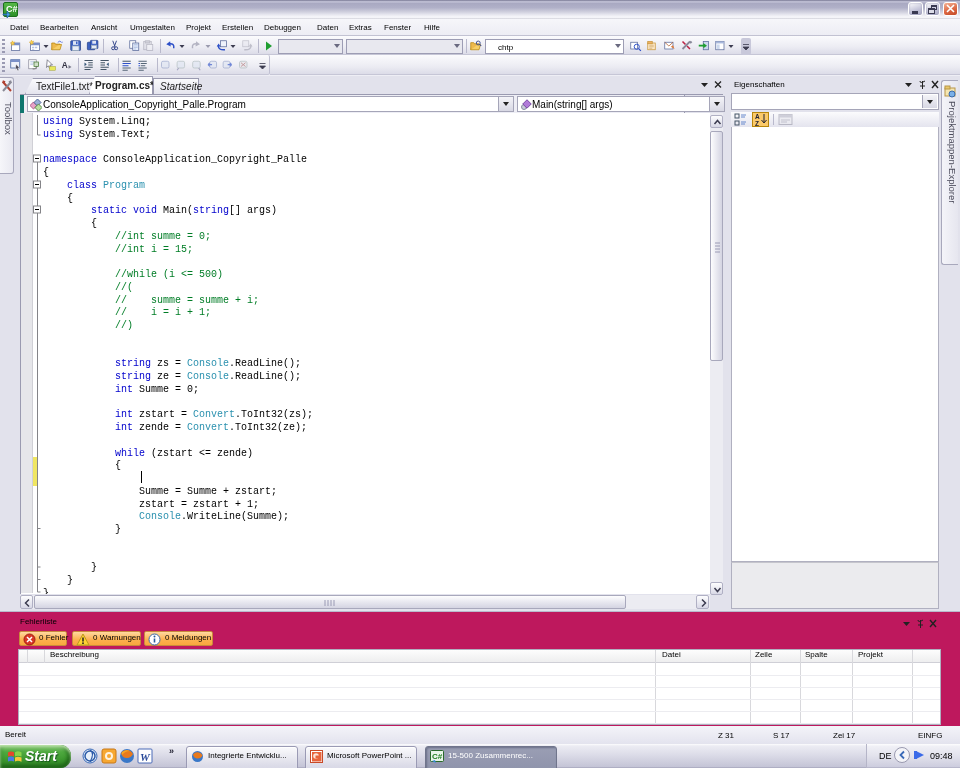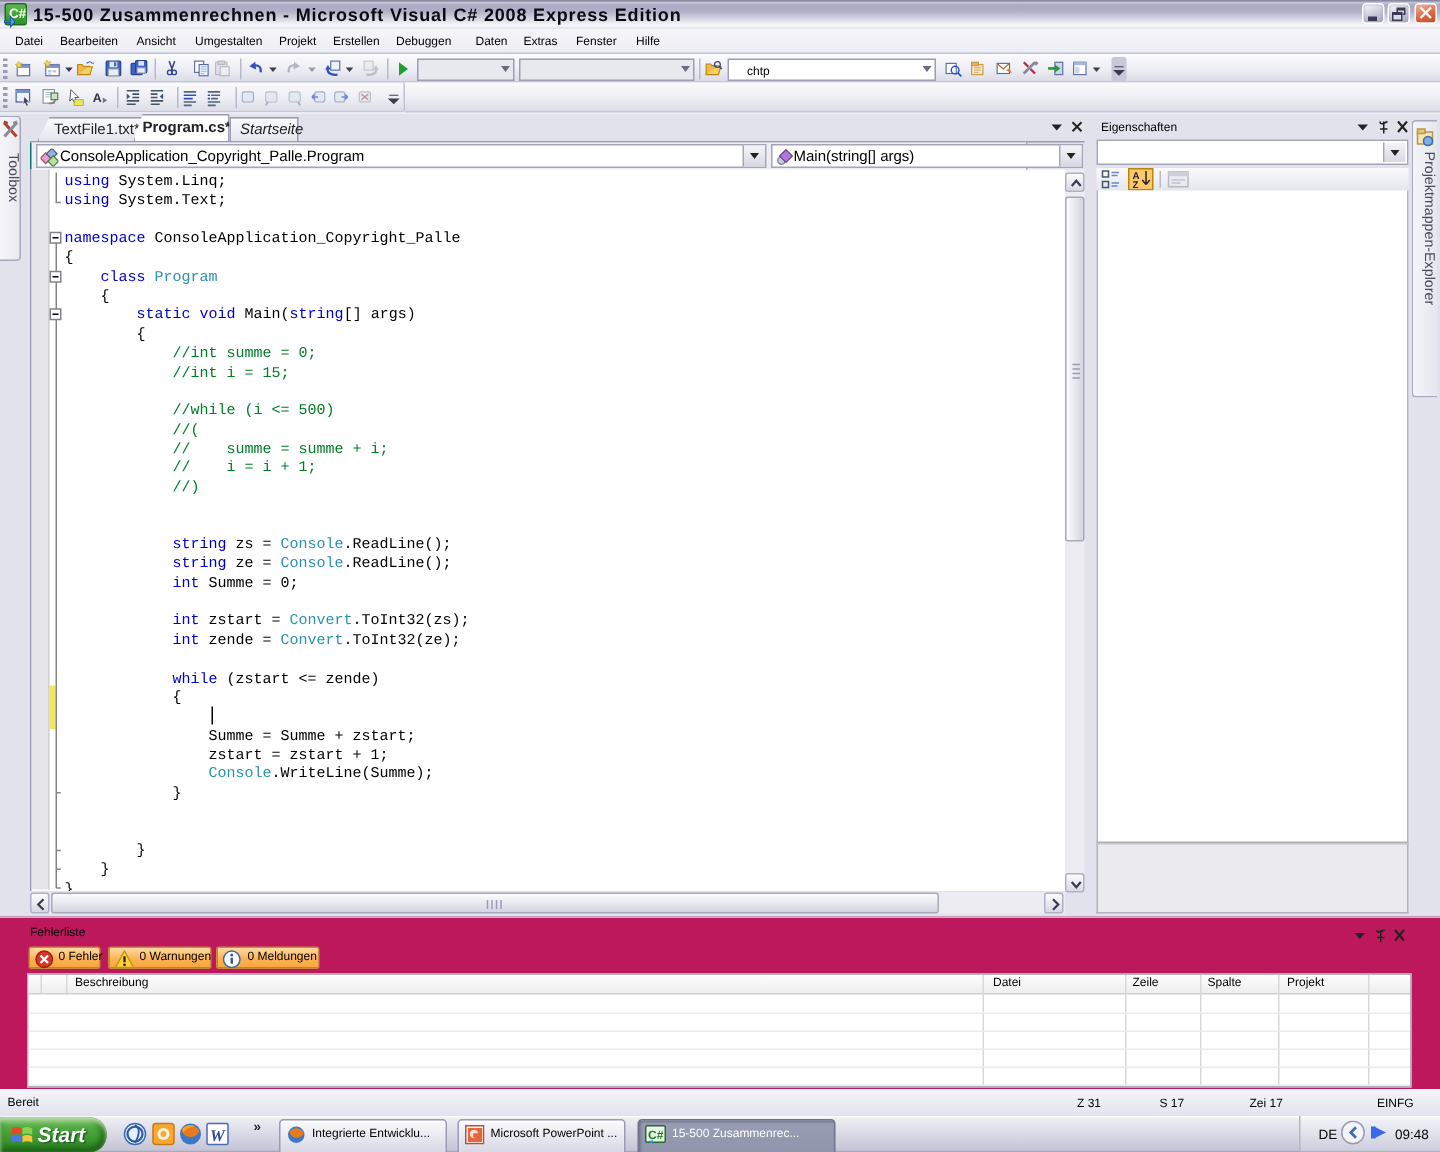--- a/index.html
+++ b/index.html
@@ -36,21 +36,21 @@
   #toolboxtab { left:0; top:1px; width:14px; height:97px; background:linear-gradient(90deg,#f6f6fa,#e9e9f1); border:1px solid #a8a8bc; border-left:none; border-radius:0 3px 3px 0; }
   #toolboxtab .vtext { position:absolute; left:1px; top:24px; width:13px; color:#4a4a5a; font-size:9.5px; writing-mode:vertical-rl; }
 
   
   #tabs { left:20px; top:0; width:703px; height:18px; }
   .tab { position:absolute; top:2px; height:16px; background:linear-gradient(#fafafc,#e4e4ee); border:1px solid #9a9ab0; border-bottom:none; font-size:10px; color:#222; white-space:nowrap; }
   .tab .lbl { position:absolute; left:10px; top:2px; white-space:nowrap; }
   #tabwellline { left:20px; top:18px; width:703px; height:1px; background:#9a9ab0; }
 
   
-  #navbar { left:20px; top:19px; width:665px; height:19px; background:#eeeef5; border-left:1px solid #0f766e; border-right:1px solid #9a9ab0; }
+  #navbar { left:20px; top:19px; width:665px; height:19px; background:#eeeef5; border-left:4px solid #0f766e; border-right:1px solid #9a9ab0; }
   .navcombo { position:absolute; top:1px; height:16px; background:#fff; border:1px solid #a5a5b8; font-size:10px; white-space:nowrap; }
   .navdd { position:absolute; top:0px; right:0px; width:15px; height:14px; background:linear-gradient(#f4f4f8,#d8d8e4); border-left:1px solid #a5a5b8; }
   .navdd:before { content:""; position:absolute; left:4px; top:5px; border-left:3px solid transparent; border-right:3px solid transparent; border-top:4px solid #222; }
 
   
   #editor { left:20px; top:37px; width:690px; height:481px; background:#fff; border-left:1px solid #9a9ab0; overflow:hidden; }
   #code { position:absolute; left:22px; top:3px; font-family:"Liberation Mono", monospace; font-size:10px; line-height:12.75px; white-space:pre; color:#000; }
   .kw { color:#0000cc; }
   .ty { color:#2b91af; }
   .cm { color:#007d26; }
@@ -82,21 +82,20 @@
 </head>
 <body>
 
 <div class="abs" id="titlebar">
   <div class="abs" style="left:3px;top:2px;width:15px;height:15px;background:linear-gradient(#57b847,#2e9127);border:1px solid #1c6e1c;border-radius:2px;">
     <span style="position:absolute;left:2px;top:1px;color:#fff;font-size:9px;font-weight:bold;">C#</span>
       <svg width="9" height="9" style="position:absolute;left:-2px;top:7px;">
         <path d="M1 4 h4 v-3 l3 3.5 -3 3.5 v-3 h-4z" fill="#4aa0e8" stroke="#1a5a9a" stroke-width="0.7"></path>
       </svg>
   </div>
-  <div class="abs" id="titletext">15-500 Zusammenrechnen - Microsoft Visual C# 2008 Express Edition</div>
   <div class="abs winbtn gray" style="left:908px;">
       <div style="position:absolute;left:3px;top:8px;width:6px;height:3px;background:#3a3a52;"></div>
     </div>
   <div class="abs winbtn gray" style="left:925px;">
     <div style="position:absolute;left:5px;top:2px;width:6px;height:5px;border:1px solid #3a3a52;border-top-width:2px;"></div>
     <div style="position:absolute;left:2px;top:5px;width:7px;height:6px;border:1px solid #3a3a52;border-top-width:2px;background:#dcdce8;"></div>
   </div>
   <div class="abs winbtn" id="btnclose" style="left:943px;">
     <svg width="13" height="12" style="position:absolute;left:0;top:0;">
         <path d="M3 2 L10 9 M10 2 L3 9" stroke="#fff" stroke-width="1.6"></path>

